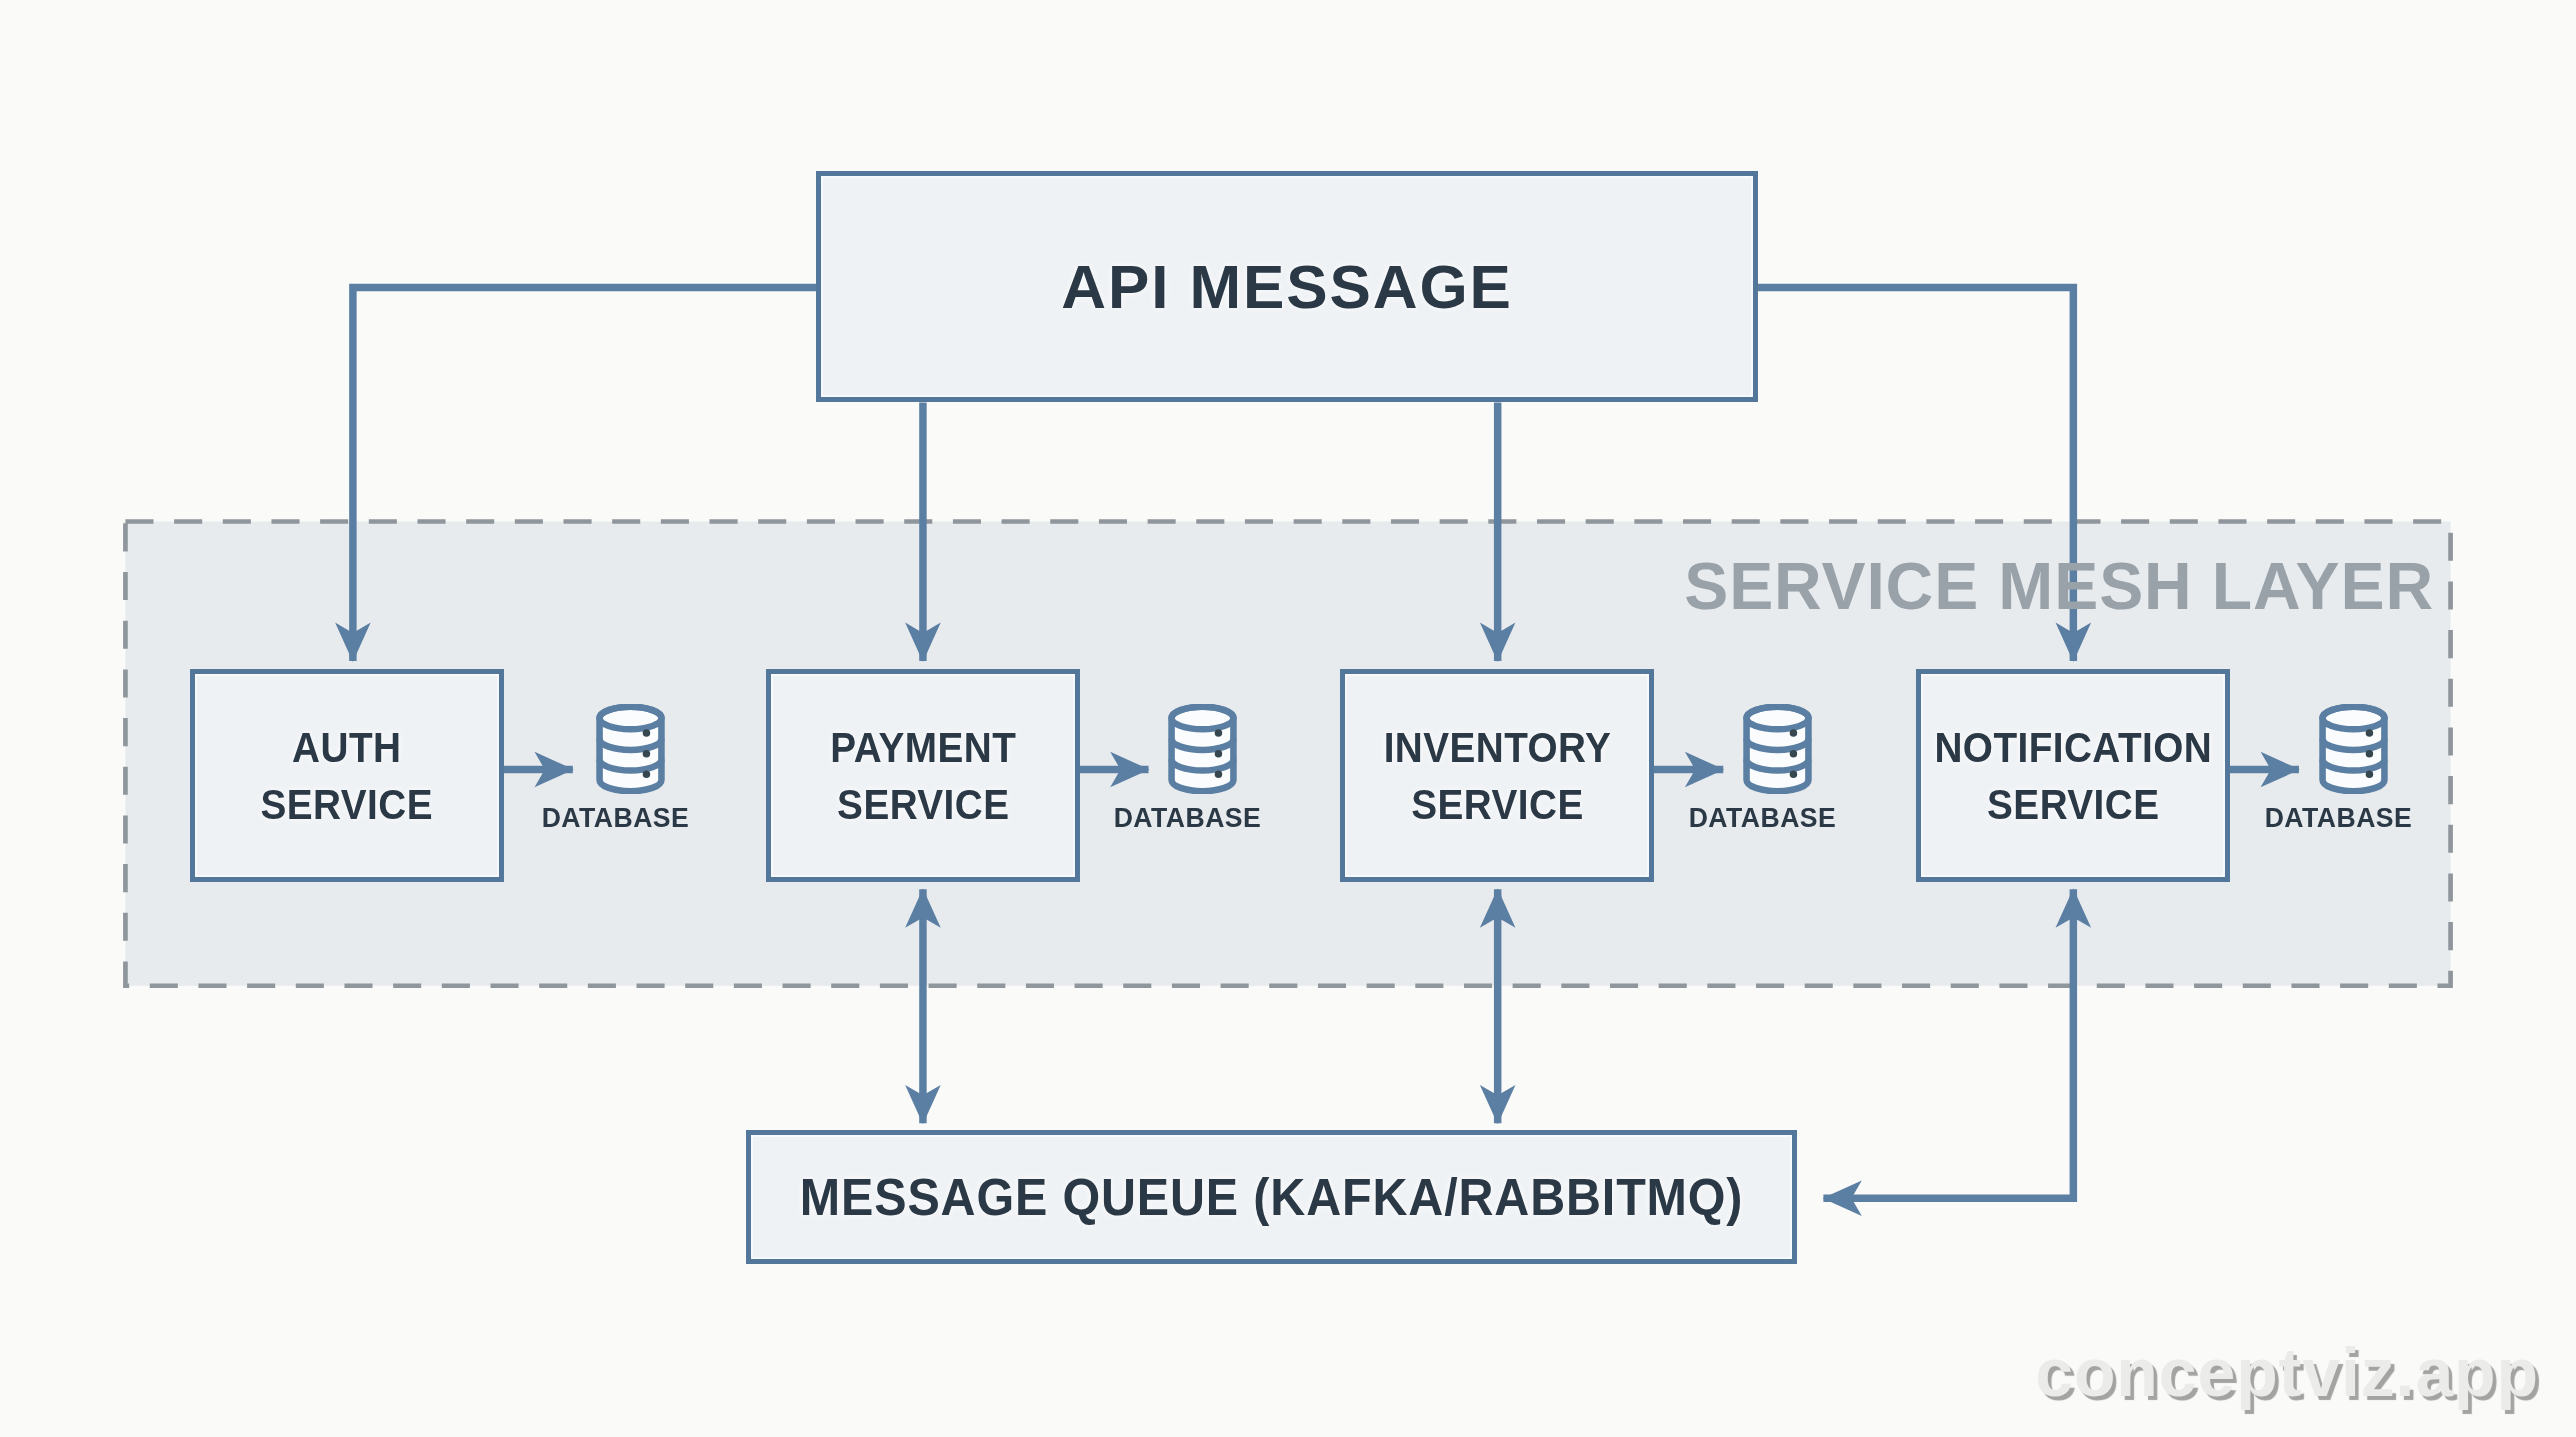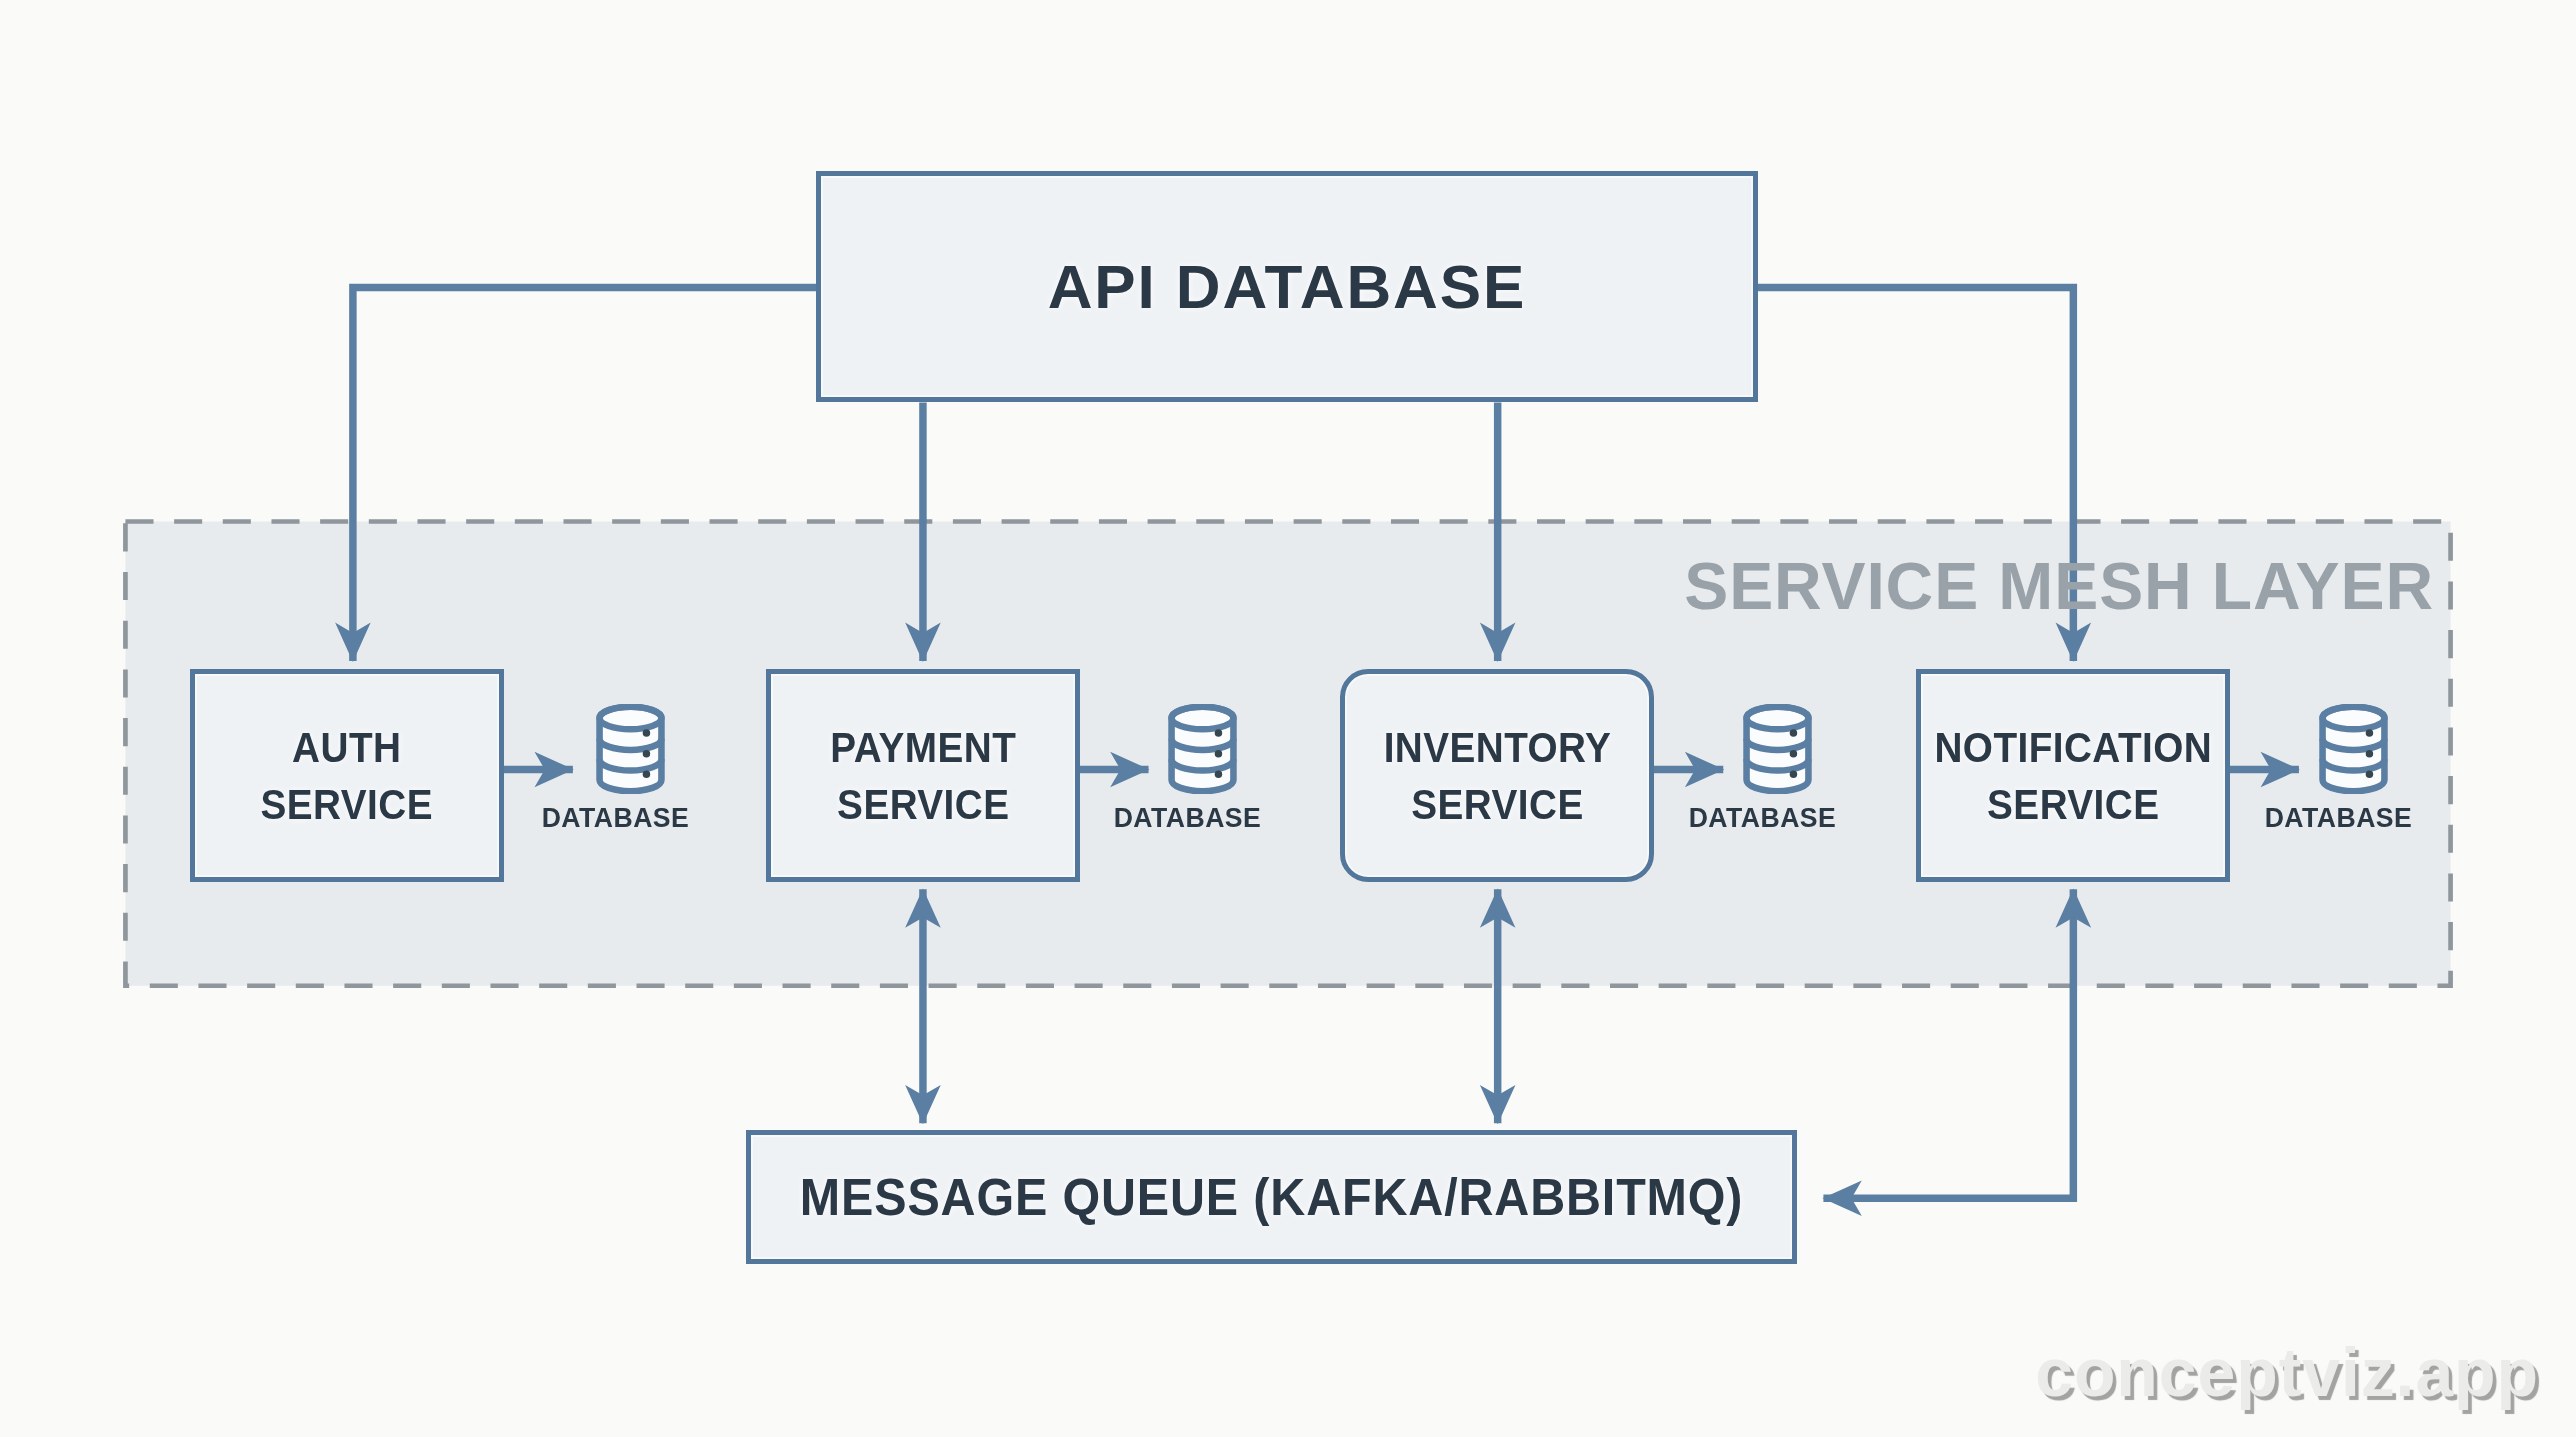--- a/index.html
+++ b/index.html
@@ -29,21 +29,21 @@
     color:var(--text-dark); font-weight:bold; text-align:center;
     white-space:pre-line; letter-spacing:0.5px;
     text-shadow:0 0 7.5px rgba(255,255,255,.85);
   }
   .gateway{left:816px;top:171px;width:942px;height:231px;}
   .gateway .node-label{font-size:62px;letter-spacing:1.9px;}
 
   .svc{top:669px;width:314px;height:213px;}
   .svc .node-label{font-size:43px;line-height:1.32;transform:scaleX(.9);}
   .svc-auth{left:190px;} .svc-payment{left:766px;}
-  .svc-inventory{left:1340px;border-radius:28px;} .svc-notification{left:1916px;justify-content:center;}
+  .svc-inventory{left:1340px;} .svc-notification{left:1916px;justify-content:center;}
 
   .queue{left:746px;top:1130px;width:1051px;height:134px;}
   .queue .node-label{font-size:51px;letter-spacing:0.9px;transform:scaleX(.95);}
 
   .mesh-label{
     position:absolute; z-index:2; top:548px; right:142px;
     font-size:66px; font-weight:bold; color:var(--mesh-label); letter-spacing:0.9px;
   }
   .db-group{position:absolute; z-index:2; top:704px; width:187px; }
   .db-auth{left:537px;} .db-payment{left:1109px;}
@@ -87,21 +87,21 @@
 
     <path class="conn" d="M538,822 H612" marker-end="url(#ah)"></path>
     <path class="conn" d="M1153,822 H1227" marker-end="url(#ah)"></path>
     <path class="conn" d="M1767,822 H1841" marker-end="url(#ah)"></path>
     <path class="conn" d="M2382,822 H2456" marker-end="url(#ah)"></path>
   </svg>
 
   <div class="mesh-label">SERVICE MESH LAYER</div>
 
   <div class="node gateway">
-    <div class="node-label">API DATABASE</div>
+    <div class="node-label">API MESSAGE</div>
   </div>
 
   <div class="node svc svc-auth">
     <div class="node-label">AUTH
 SERVICE</div>
   </div>
   <div class="node svc svc-payment">
     <div class="node-label">PAYMENT
 SERVICE</div>
   </div>

